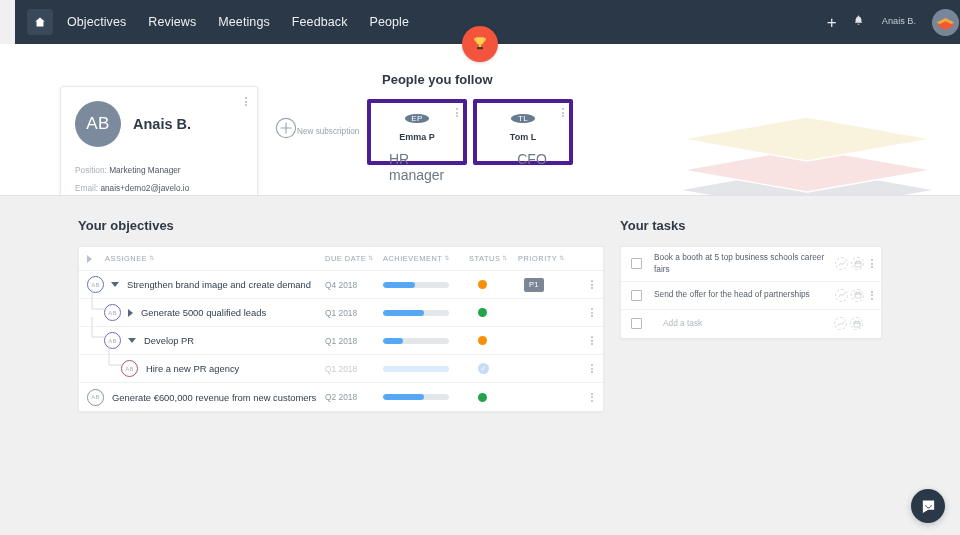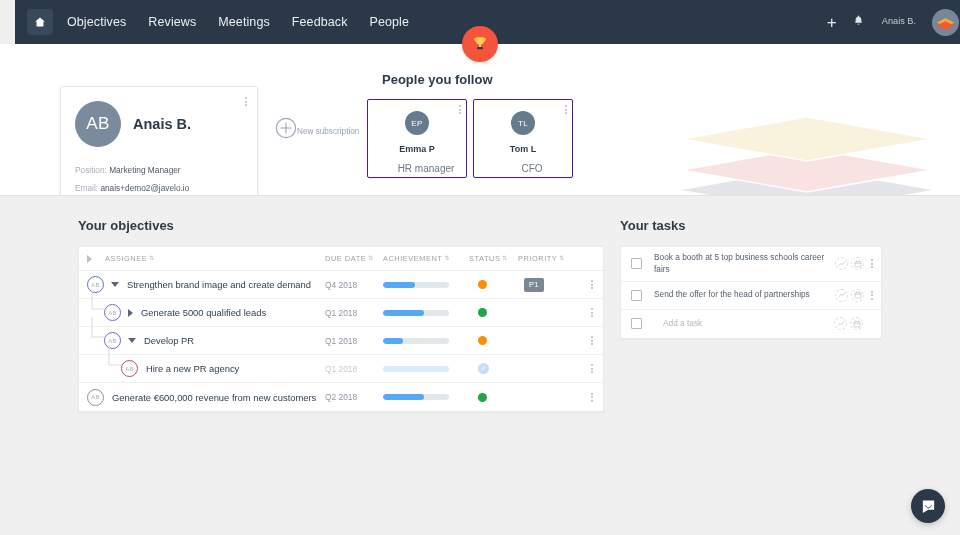--- a/index.html
+++ b/index.html
@@ -80,32 +80,32 @@
   
   .follow-wrap { position: absolute; left: 275px; top: 28px; }
   .follow-title { font-size: 13px; color: #2e3a48; font-weight: bold; margin-left: 107px; }
   .follow-row { display: flex; align-items: flex-start; margin-top: 12px; }
   .new-sub {
     width: 92px; display: flex; flex-direction: row; align-items: center;
     margin-top: 18px; cursor: pointer;
   }
   .new-sub-label { font-size: 8.2px; color: #97a1ac; margin-top: 6px; }
   .person-card {
-    position: relative; width: 100px; height: 79px; background: #fff;
-    border: 1px solid #4c1d95; border-radius: 2px; margin-right: 6px;
+    position: relative; width: 100px; height: 66px; background: #fff;
+    border: 4px solid #4c1d95; border-radius: 2px; margin-right: 6px;
     display: flex; flex-direction: column; align-items: center;
     padding-top: 11px; box-shadow: 0 1px 2px rgba(40,50,65,.05);
   }
   .pavatar {
     width: 24px; height: 24px; border-radius: 50%; background: #667a90;
     color: #fff; font-size: 8px; display: flex; align-items: center;
     justify-content: center; letter-spacing: .3px;
   }
   .pname { font-size: 9px; color: #2e3a48; font-weight: bold; margin-top: 9px; }
-  .prole { font-size: 10px; color: #6d7885; margin-top: 9px; padding-left: 18px; }
+  .prole { font-size: 14px; color: #6d7885; margin-top: 9px; padding-left: 18px; }
   .p-kebab { position: absolute; right: 5px; top: 5px; cursor: pointer; }
 
   
   .content { position: absolute; top: 197px; left: 0; width: 960px; }
   .section-title { font-size: 13px; color: #2e3a48; font-weight: bold; }
 
   .objectives { position: absolute; left: 78px; top: 21px; width: 526px; }
   .obj-card {
     margin-top: 13px; background: #fff; border: 1px solid #e8eaec;
     border-radius: 2px; box-shadow: 0 1px 2px rgba(40,50,65,.05);

